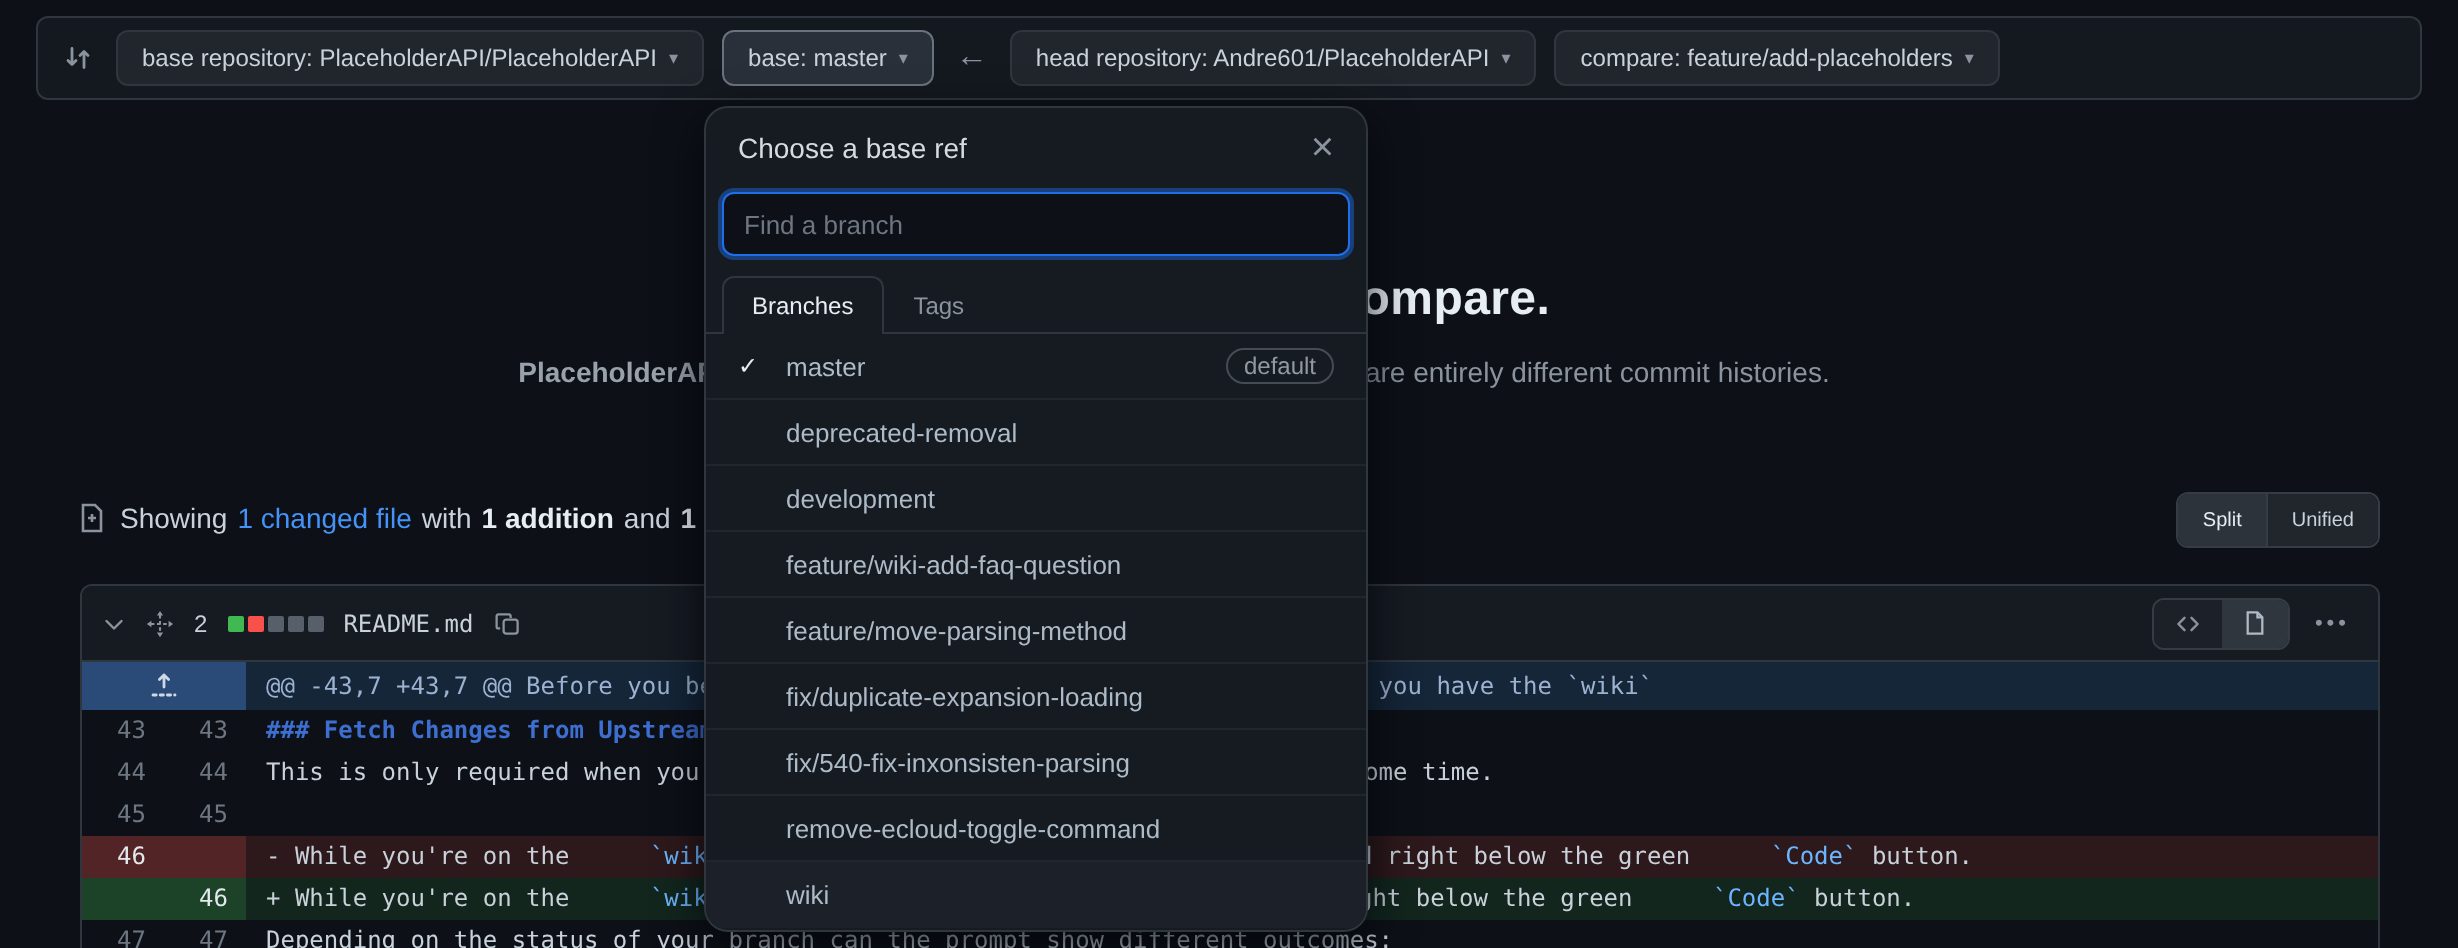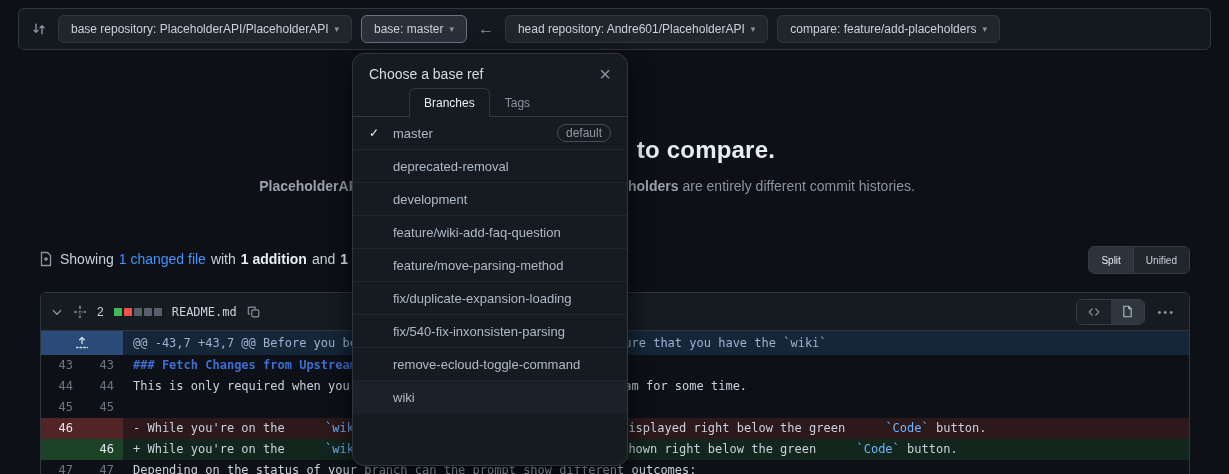--- a/index.html
+++ b/index.html
@@ -66,36 +66,36 @@
   .row-hunk .hunk-gutter { grid-column:1 / span 2; background:#2a4a78; display:flex;
     align-items:center; justify-content:center; cursor:pointer; }
   .row-del { background:#2d191c; } .row-del .num-old { background:#532426; color:#e3e8ee; }
   .row-del .num-new { background:#532426; }
   .row-add { background:#12261e; } .row-add .num-new { background:#1c4328; color:#e3e8ee; }
   .row-add .num-old { background:#1c4328; }
   .seg-plain { color:#c9d1d9; } .seg-md-heading { color:#3d6fd0; font-weight:bold; }
   .seg-code-span { color:#6cb6ff;margin-left:33px; } .seg-hunk { color:#9cb2d1; }
 
   
-  .ref-menu { position:absolute; left:352px; top:53px; width:276px; height:413px;
+  .ref-menu { position:absolute; left:352px; top:53px; width:332px; height:413px;
     background:#161b22; border:1px solid #30363d; border-radius:12px; z-index:50;
     box-shadow:0 8px 24px rgba(1,4,9,.8); display:flex; flex-direction:column; overflow:hidden; }
   .menu-head { display:flex; align-items:center; justify-content:space-between;
     padding:12px 16px 6px 16px; }
   .menu-title { font-size:14px; color:#d5dbe1; }
   .menu-close { color:#8b949e; font-size:20px; line-height:14px; cursor:pointer; }
   .menu-search { padding:8px 8px 10px 8px; }
   .menu-search input { width:100%; height:32px; background:#0d1117; color:#c9d1d9;
     border:1px solid #1f6feb; border-radius:6px; outline:none; padding:0 10px; font-size:13px;
     box-shadow:0 0 0 2px rgba(31,111,235,.45); font-family:"Liberation Sans", sans-serif; }
   .menu-search input::placeholder { color:#6e7681; }
   .menu-tabs { display:flex; padding:0 8px; border-bottom:1px solid #30363d; }
   .tab { font-size:12px; padding:7px 14px; color:#8b949e; cursor:pointer;
     border:1px solid transparent; border-bottom:none; border-radius:6px 6px 0 0; margin-bottom:-1px; }
-  .tab.active { color:#e6edf3; background:#161b22; border-color:#30363d;margin-left:48px; }
+  .tab.active { color:#e6edf3; background:#161b22; border-color:#30363d; }
   .branch-list { flex:1; overflow:hidden; }
   .branch-item { display:flex; align-items:center; height:33px; padding:0 16px;
     border-bottom:1px solid #21262d; font-size:13px; color:#adbac7; cursor:pointer; gap:8px; }
   .branch-item:last-child { border-bottom:none; }
   .branch-item .chk { width:16px; color:#e6edf3; font-size:12px; }
   .branch-item.hovered { background:#1c2129; }
   .badge { margin-left:auto; font-size:12px; color:#9199a1; border:1px solid #444c56;
     border-radius:10px; padding:1px 8px; }
 </style>
 </head>
@@ -210,20 +210,23 @@
         <div class="diff-row row-add"><span class="num num-old"></span><span class="num num-new">46</span><span class="code"><span class="seg-plain">+ While you're on the </span><span class="seg-code-span">`wiki`</span><span class="seg-plain"> branch will the README.md file be shown right below the green </span><span class="seg-code-span">`Code`</span><span class="seg-plain"> button.</span></span></div>
         <div class="diff-row row-context"><span class="num num-old">47</span><span class="num num-new">47</span><span class="code"><span class="seg-plain">Depending on the status of your branch can the prompt show different outcomes:</span></span></div>
       </div>
   </div>
 
   <div class="ref-menu">
     <div class="menu-head">
       <span class="menu-title">Choose a base ref</span>
       <span class="menu-close">×</span>
     </div>
+    <div class="menu-search">
+      <input type="text" autofocus="" placeholder="Find a branch" style="">
+    </div>
     <div class="menu-tabs" id="menu-tabs">
         <span class="tab active">Branches</span>
         <span class="tab">Tags</span>
       </div>
     <div class="branch-list" id="branch-list">
         <div class="branch-item">
           <span class="chk">✓</span>
           <span>master</span>
           <span class="badge">default</span>
         </div>

